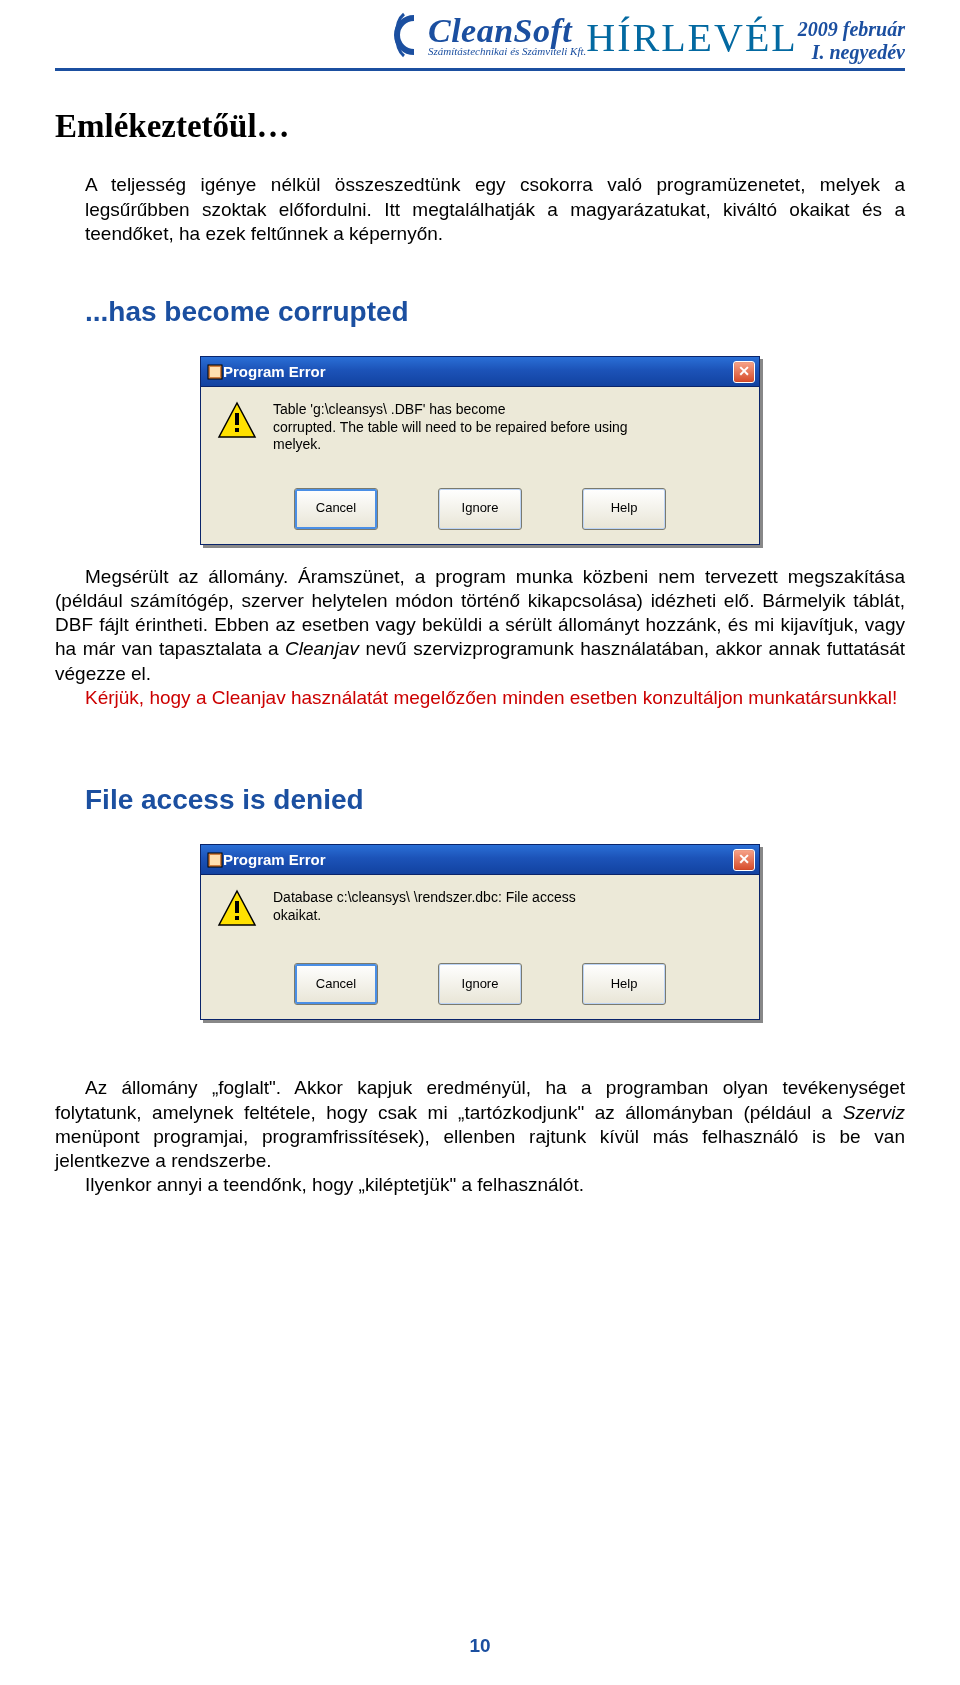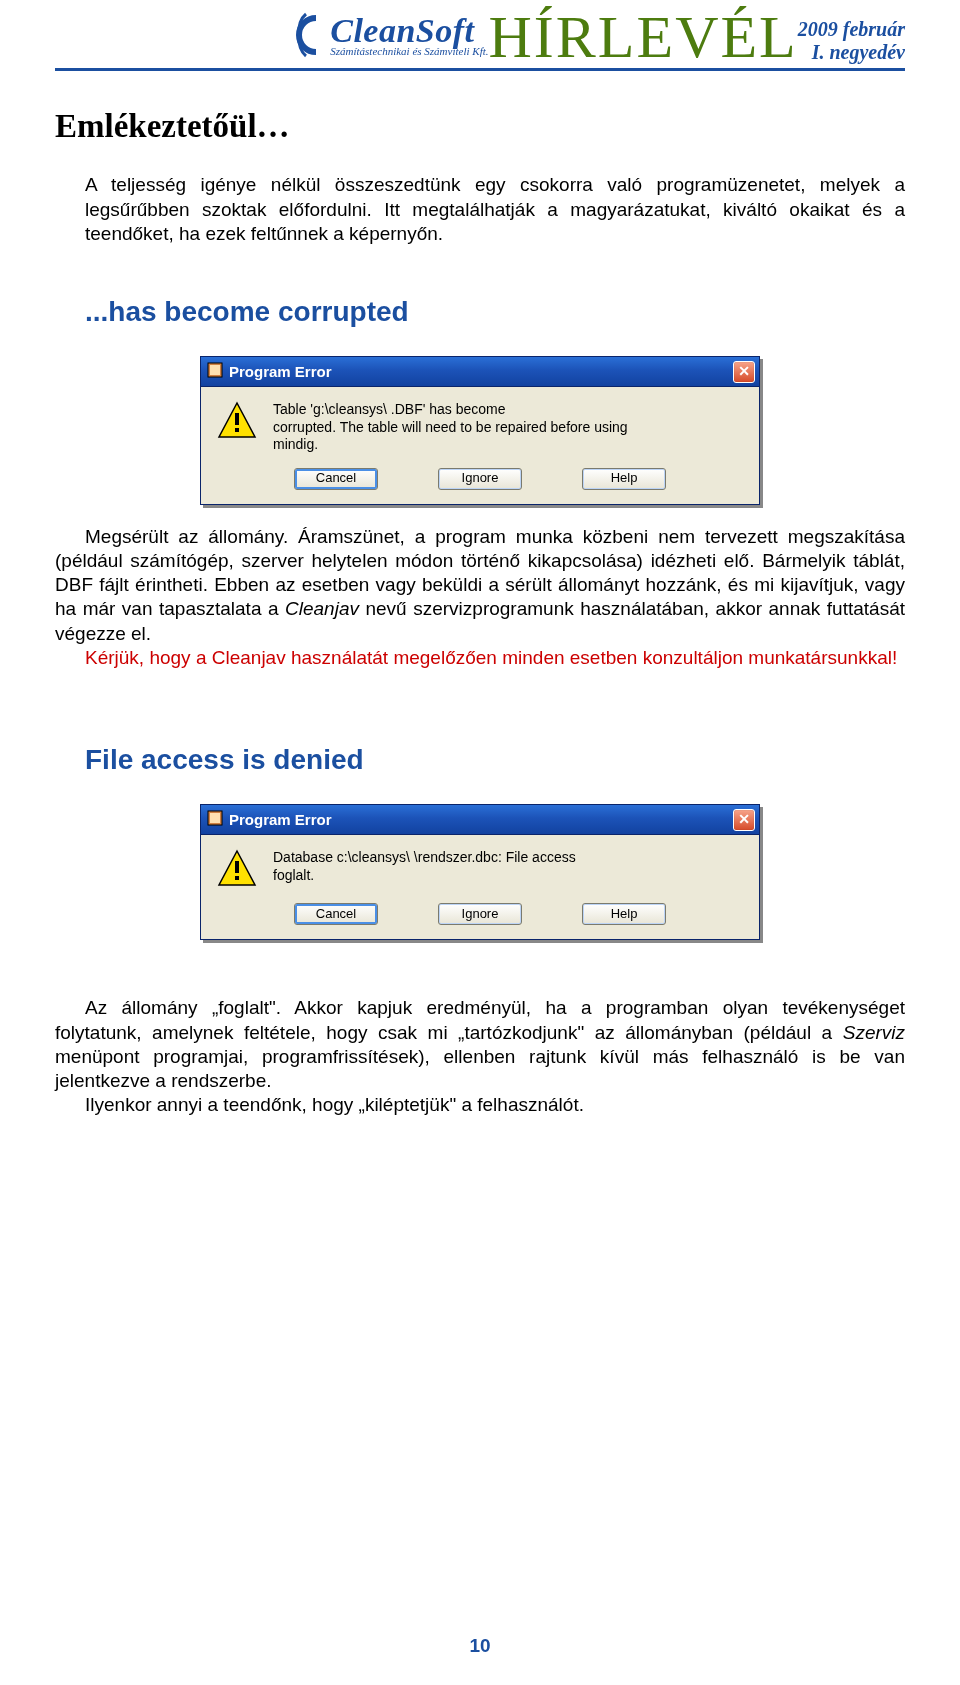--- a/index.html
+++ b/index.html
@@ -36,22 +36,22 @@
   }
   .logo-text .tagline {
     font-family: Georgia, 'Times New Roman', serif;
     font-size: 11px;
     font-style: italic;
     color: #1b4fa0;
     margin-top: -2px;
   }
   .center-title {
     font-family: "Times New Roman", Georgia, serif;
-    font-size: 60px;
-    color: #4d7c0f;
+    font-size: 40px;
+    color: #0369a1;
     letter-spacing: 2px;
     font-weight: 500;
     align-self: center;
     margin-top: -6px;
   }
   .date-block {
     text-align: right;
     font-family: Georgia, 'Times New Roman', serif;
     font-style: italic;
     font-weight: bold;
@@ -113,21 +113,21 @@
   }
   .titlebar {
     background: linear-gradient(to bottom, #2a6fd6 0%, #1c53b8 45%, #1242a0 100%);
     height: 30px;
     display: flex;
     align-items: center;
     justify-content: space-between;
     padding: 0 4px 0 6px;
     border-bottom: 1px solid #0a246a;
   }
-  .titlebar-left { display: flex; gap: 6px; }
+  .titlebar-left { display: flex; align-items: center; }
   .titlebar-icon {
     width: 16px; height: 16px;
     display:inline-block;
   }
   .titlebar-text {
     color: #fff; font-weight: bold; font-size: 15px;
   }
   .close-btn {
     width: 22px; height: 22px;
     background: linear-gradient(to bottom, #f7a48a, #d64b2a);
@@ -150,29 +150,30 @@
   }
   .dialog-msg { font-size: 14px; line-height: 1.25; color:#000; }
   .dialog-buttons {
     display:flex;
     justify-content:center;
     gap: 60px;
     padding: 6px 0 14px 0;
   }
   .dlg-btn {
     min-width: 84px;
-    height: 22px;
+    height: 42px;
     padding: 0 10px;
     background: linear-gradient(to bottom,#fff,#e8e5d6);
     border: 1px solid #7a7a6e;
     border-radius: 3px;
     font-family: Tahoma, Arial, sans-serif;
     font-size: 13px;
     display:flex;align-items:center;justify-content:center;
     box-shadow: 0 0 0 1px #bcd4f6 inset;
+    margin-top: 20px;
   }
   .dlg-btn.primary { box-shadow: 0 0 0 2px #4a8fe6 inset; }
   .underline-first::first-letter { text-decoration: underline; }
 </style>
 </head>
 <body>
 
 <div class="page">
 
   <div class="header">
@@ -222,21 +223,21 @@
           <span class="warn-icon">
             <svg viewBox="0 0 40 40" width="40" height="40">
               <polygon points="20,2 38,36 2,36" fill="#ffe100" stroke="#000" stroke-width="1.5"></polygon>
               <rect x="18" y="12" width="4" height="12" fill="#000"></rect>
               <rect x="18" y="27" width="4" height="4" fill="#000"></rect>
             </svg>
           </span>
           <div class="dialog-msg">
             <div>Table 'g:\cleansys\                                    .DBF' has become</div>
             <div>corrupted. The table will need to be repaired before using</div>
-            <div>mindig.</div>
+            <div>melyek.</div>
           </div>
         </div>
         <div class="dialog-buttons">
           <div class="dlg-btn primary underline-first">Cancel</div>
           <div class="dlg-btn underline-first">Ignore</div>
           <div class="dlg-btn underline-first">Help</div>
         </div>
       </div>
     </div>
 
@@ -269,21 +270,21 @@
         <div class="dialog-body">
           <span class="warn-icon">
             <svg viewBox="0 0 40 40" width="40" height="40">
               <polygon points="20,2 38,36 2,36" fill="#ffe100" stroke="#000" stroke-width="1.5"></polygon>
               <rect x="18" y="12" width="4" height="12" fill="#000"></rect>
               <rect x="18" y="27" width="4" height="4" fill="#000"></rect>
             </svg>
           </span>
           <div class="dialog-msg">
             <div>Database c:\cleansys\                    \rendszer.dbc: File access</div>
-            <div>foglalt.</div>
+            <div>okaikat.</div>
           </div>
         </div>
         <div class="dialog-buttons">
           <div class="dlg-btn primary underline-first">Cancel</div>
           <div class="dlg-btn underline-first">Ignore</div>
           <div class="dlg-btn underline-first">Help</div>
         </div>
       </div>
     </div>
 

